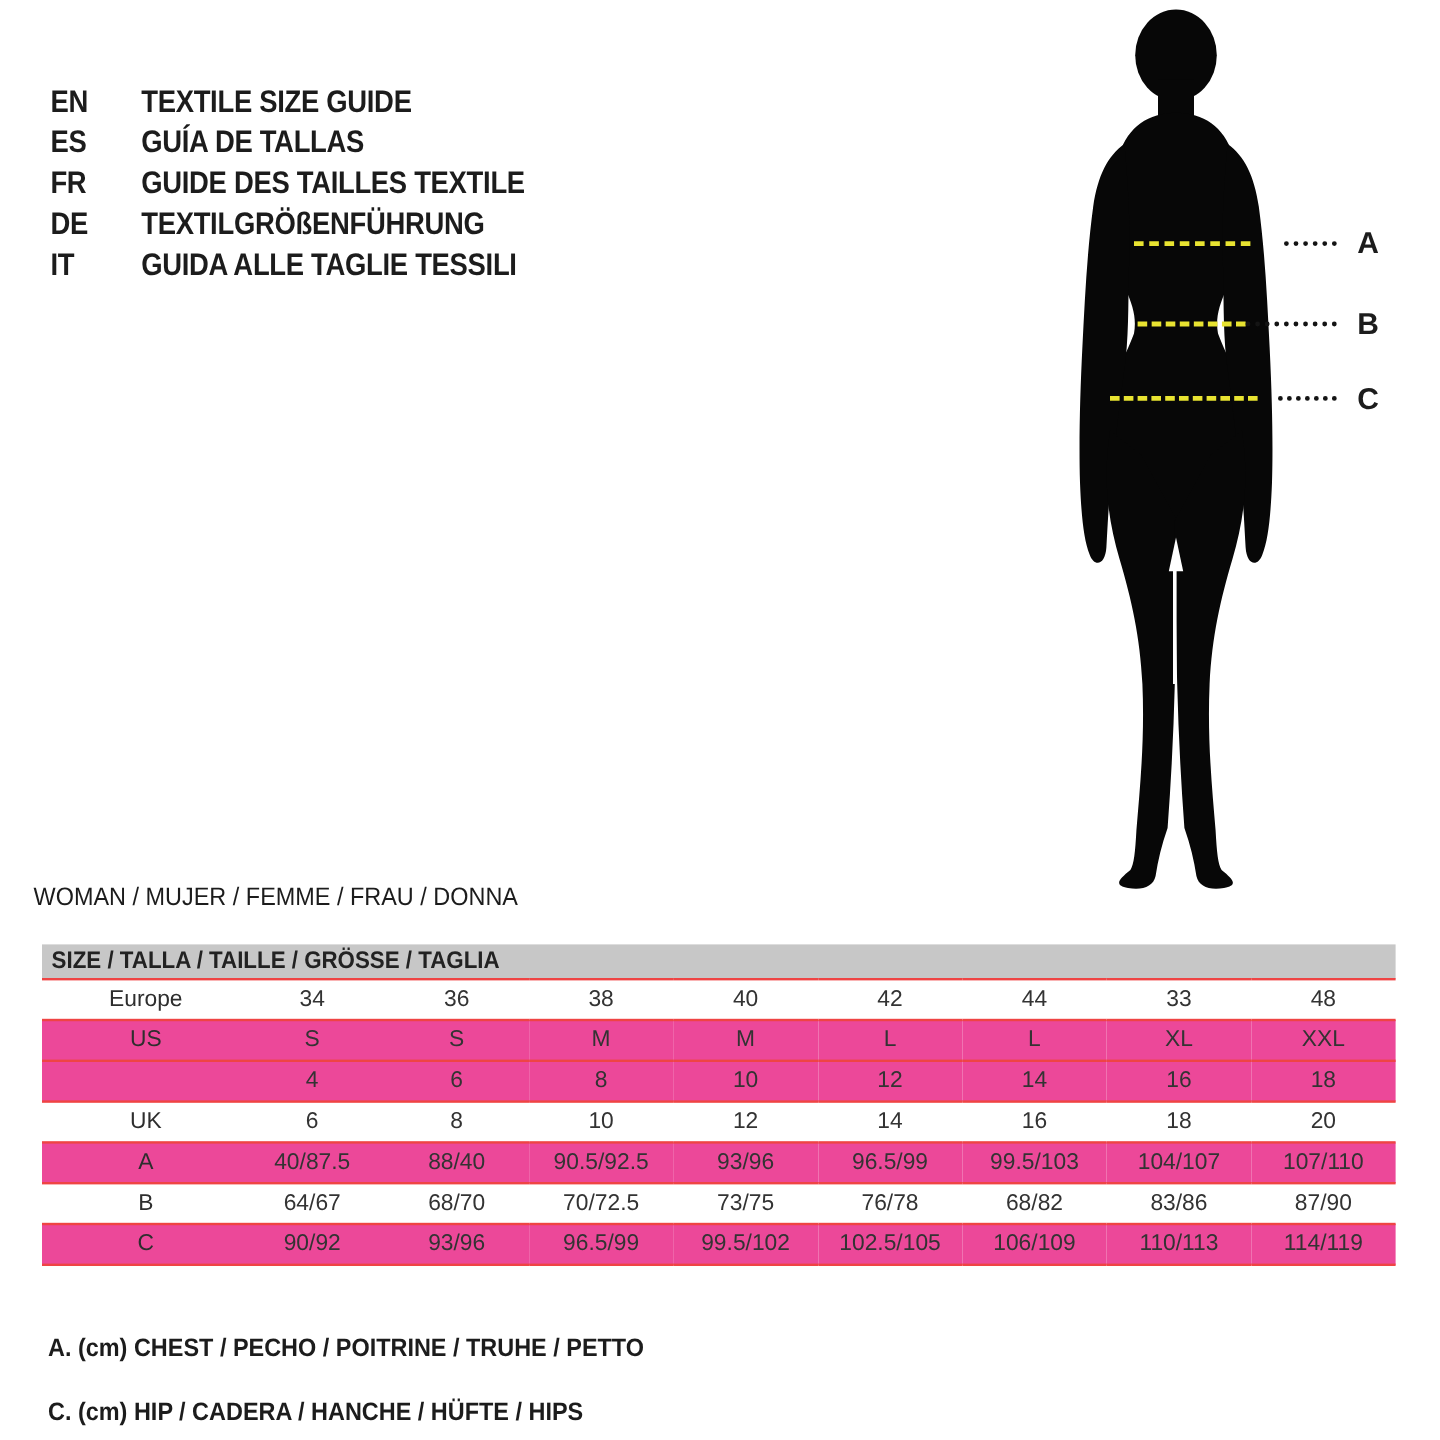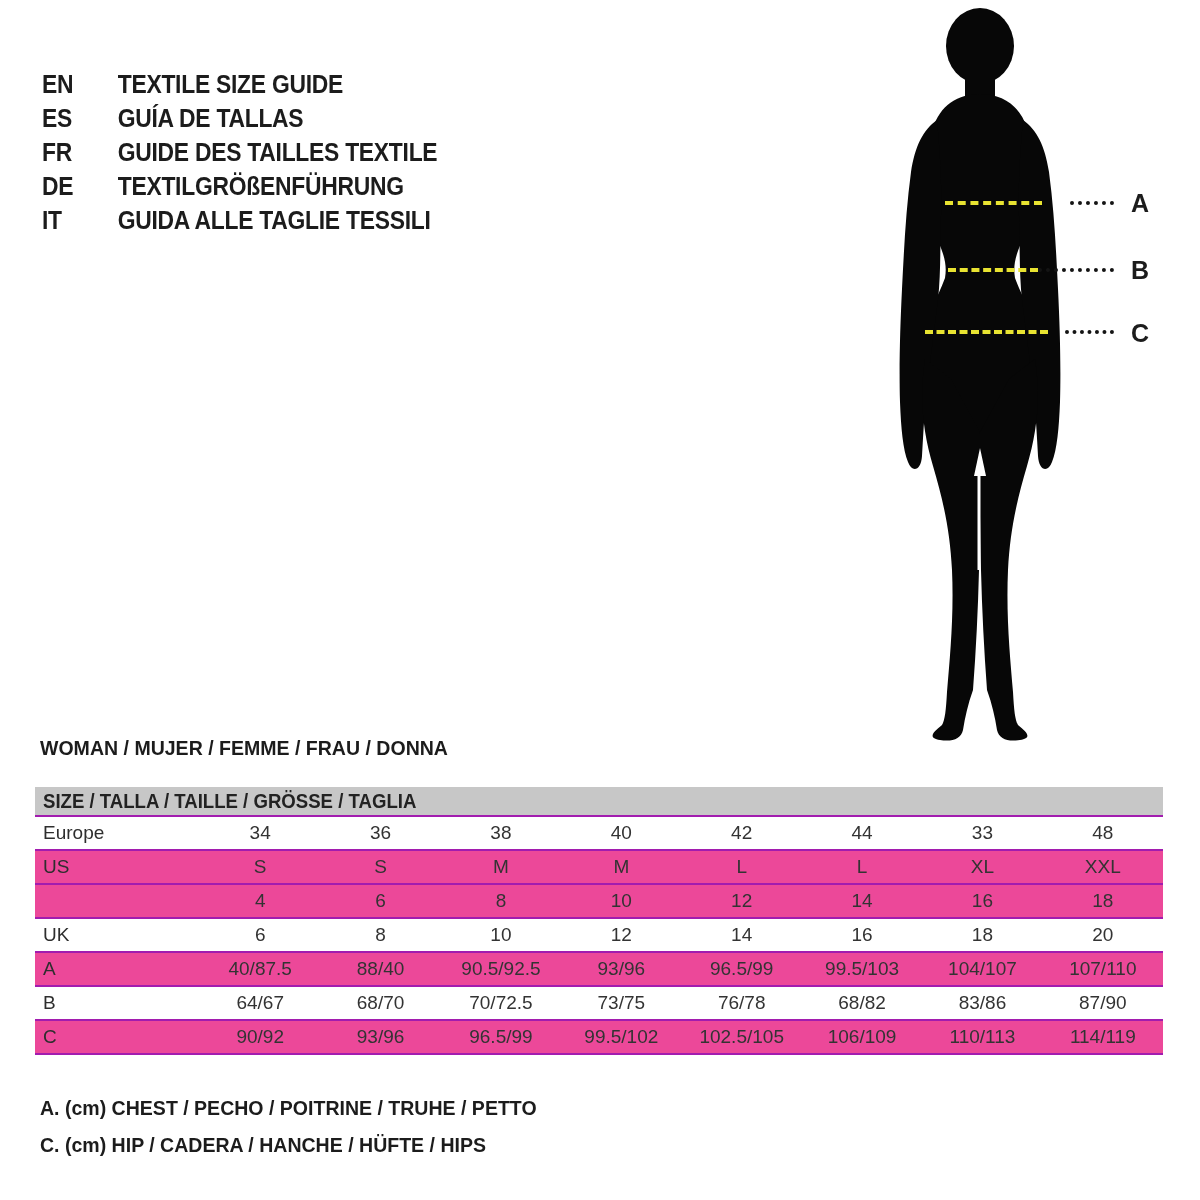--- a/index.html
+++ b/index.html
@@ -26,39 +26,39 @@
   #connect-a{left:190px;top:201px;width:44px;}
   #label-a{left:240px;top:189px;}
   #measure-b{left:68px;top:268px;width:90px;}
   #connect-b{left:158px;top:268px;width:76px;}
   #label-b{left:240px;top:256px;}
   #measure-c{left:45px;top:330px;width:123px;}
   #connect-c{left:185px;top:330px;width:49px;}
   #label-c{left:240px;top:319px;}
 
   
-  .woman-title{position:absolute;left:40px;top:736px;font-size:21px;font-weight:bold;}
+  .woman-title{position:absolute;left:28px;top:736px;font-size:21px;font-weight:normal;}
 
   
   .size-table{position:absolute;left:35px;top:787px;width:1128px;border-collapse:collapse;table-layout:fixed;}
   .size-table th{
     background:#c7c7c7;text-align:left;height:28px;padding:0 0 0 8px;
     font-size:20px;font-weight:bold;color:#222;
   }
   .size-table td{
     height:32px;text-align:center;font-size:19px;color:#333;padding:0;
     font-weight:normal;
   }
-  .size-table tr{border-bottom:2px solid #a21caf;}
+  .size-table tr{border-bottom:2px solid #ef4444;}
   .size-table tr.shaded{background:#ec4899;}
-  .size-table td.rowlabel{text-align:left;padding-left:8px;color:#2e2e2e;}
+  .size-table td.rowlabel{text-align:center;padding-left:8px;color:#2e2e2e;}
 
   
   .legend{position:absolute;left:40px;top:1089px;}
-  .legend-line{height:37px;display:flex;align-items:center;font-size:21px;font-weight:bold;}
+  .legend-line{height:37px;display:flex;align-items:center;font-size:21px;font-weight:bold;margin-top:16px;}
 </style>
 </head>
 <body>
 
 <div id="canvas">
 
   <div class="lang-block">
       <div class="lang-row condensed">
         <span class="lang-code">EN</span>
         <span class="lang-label">TEXTILE SIZE GUIDE</span>

